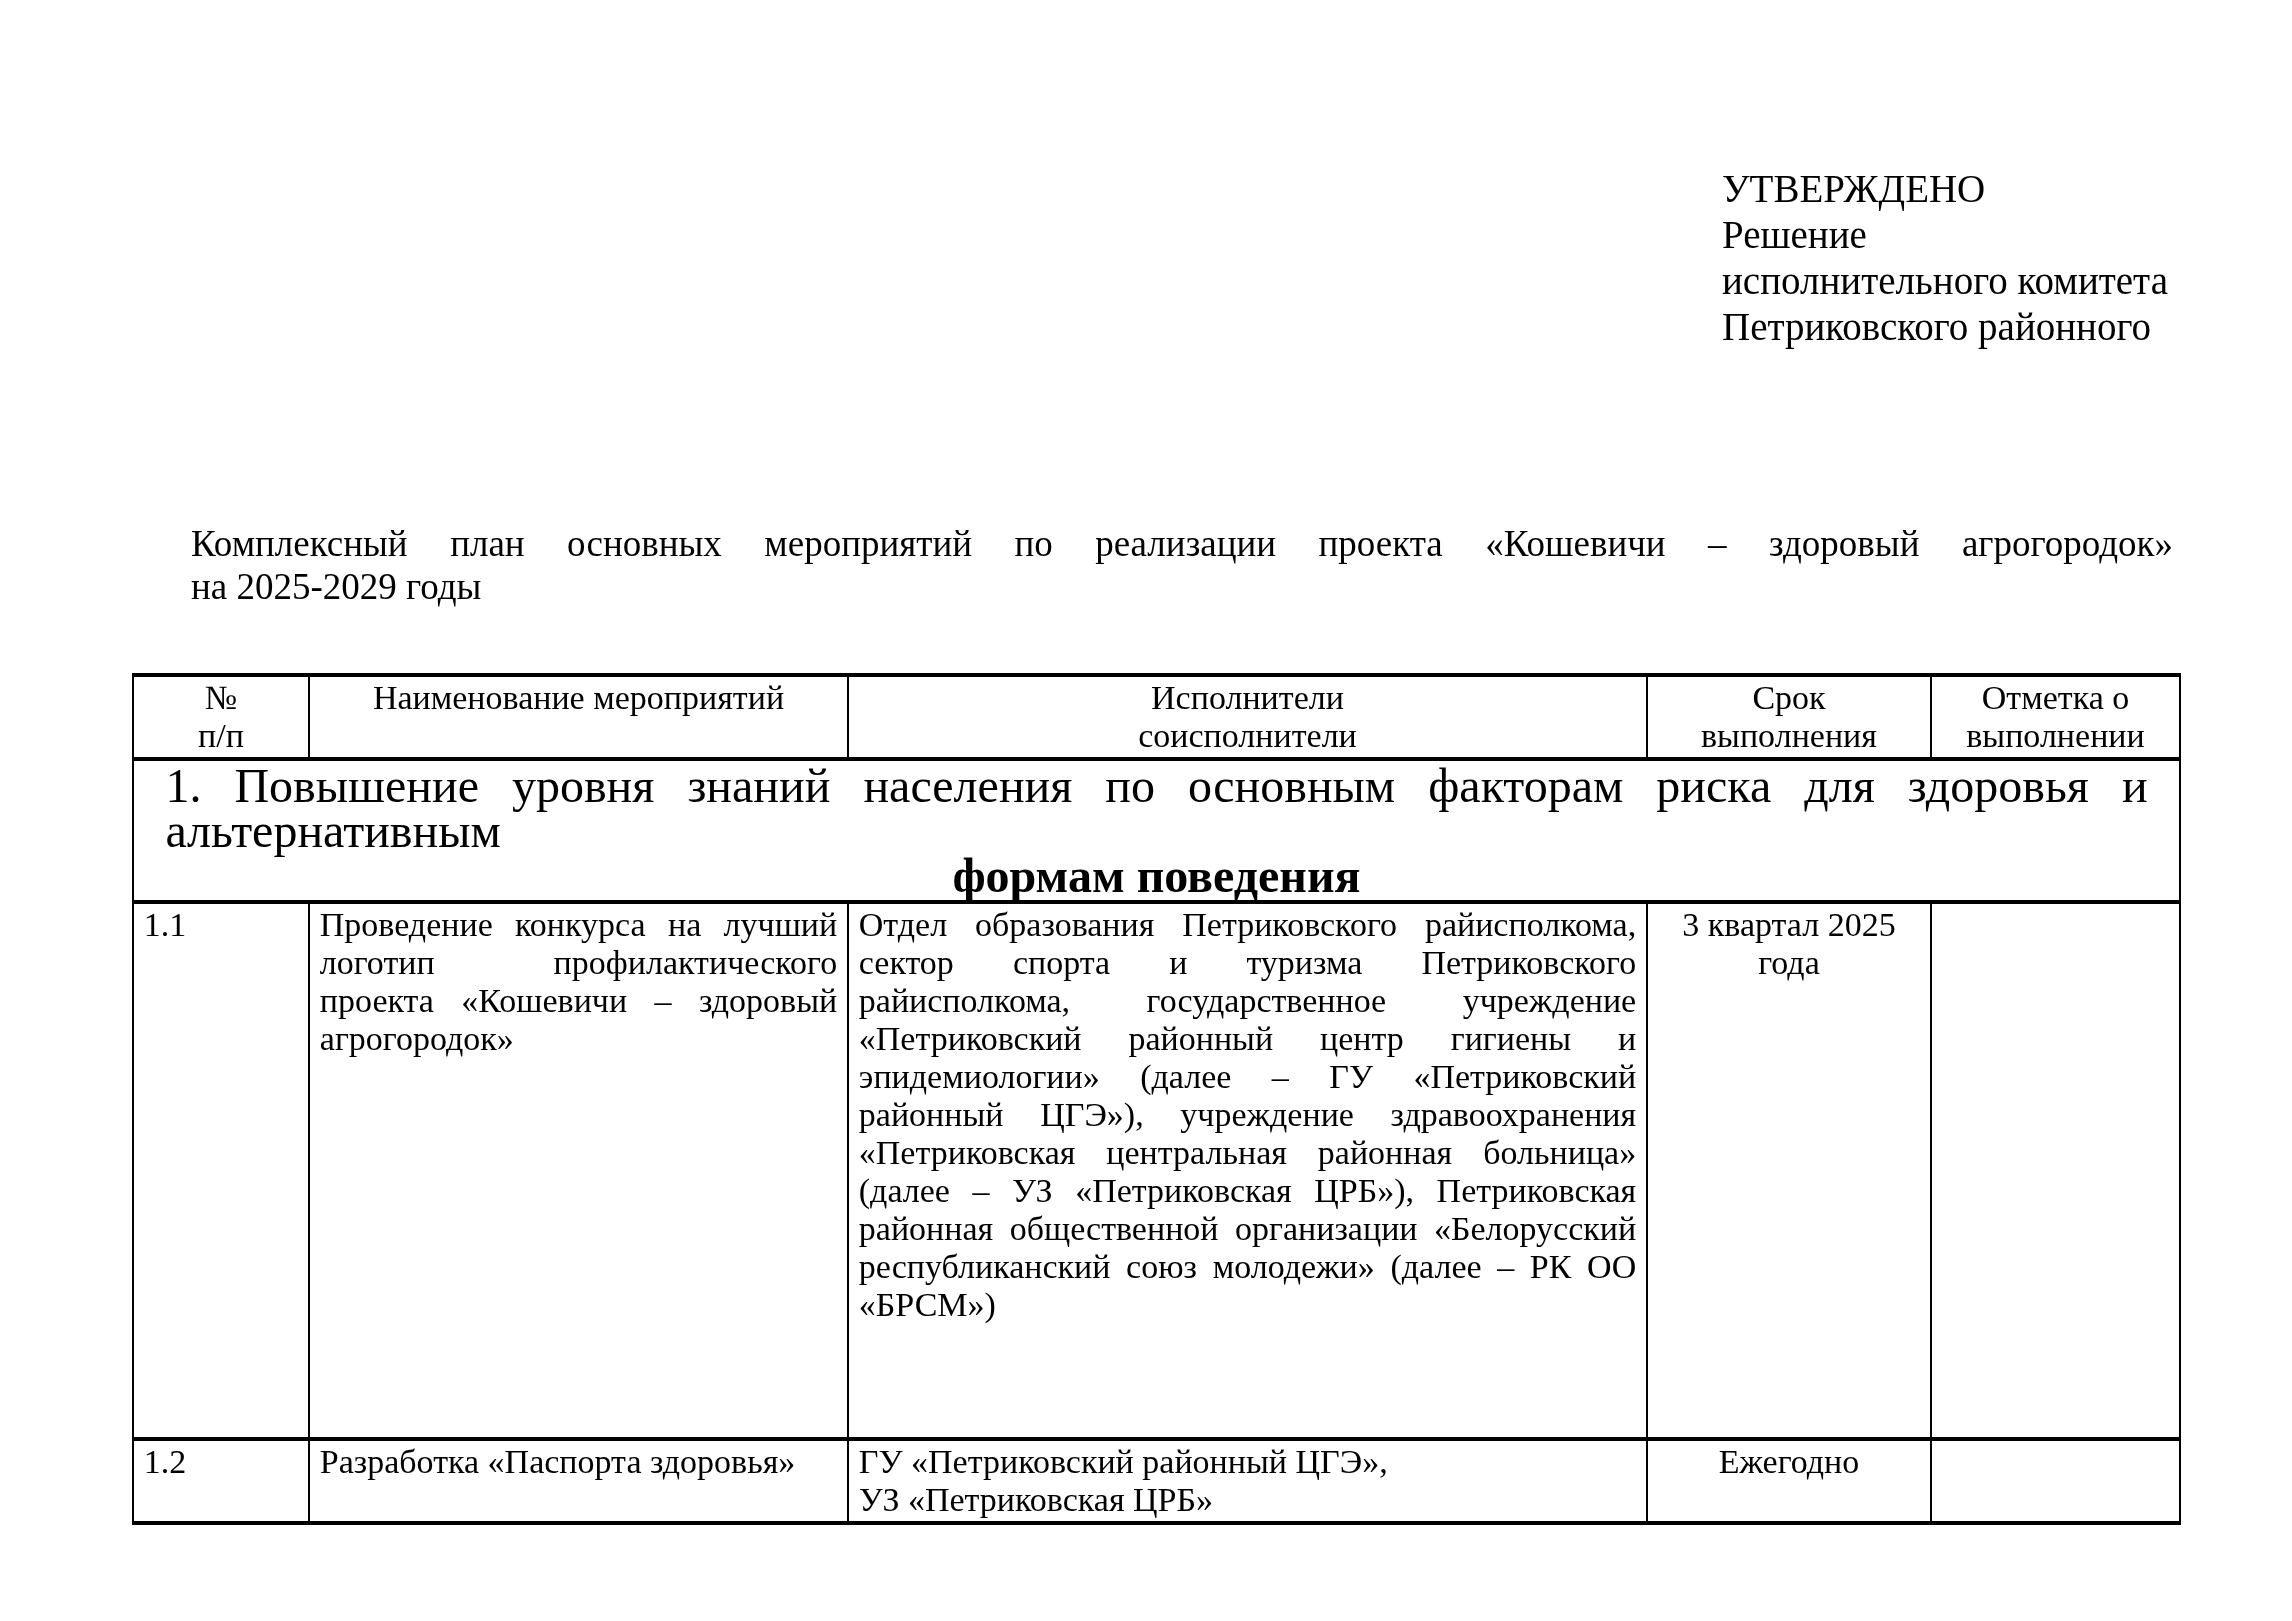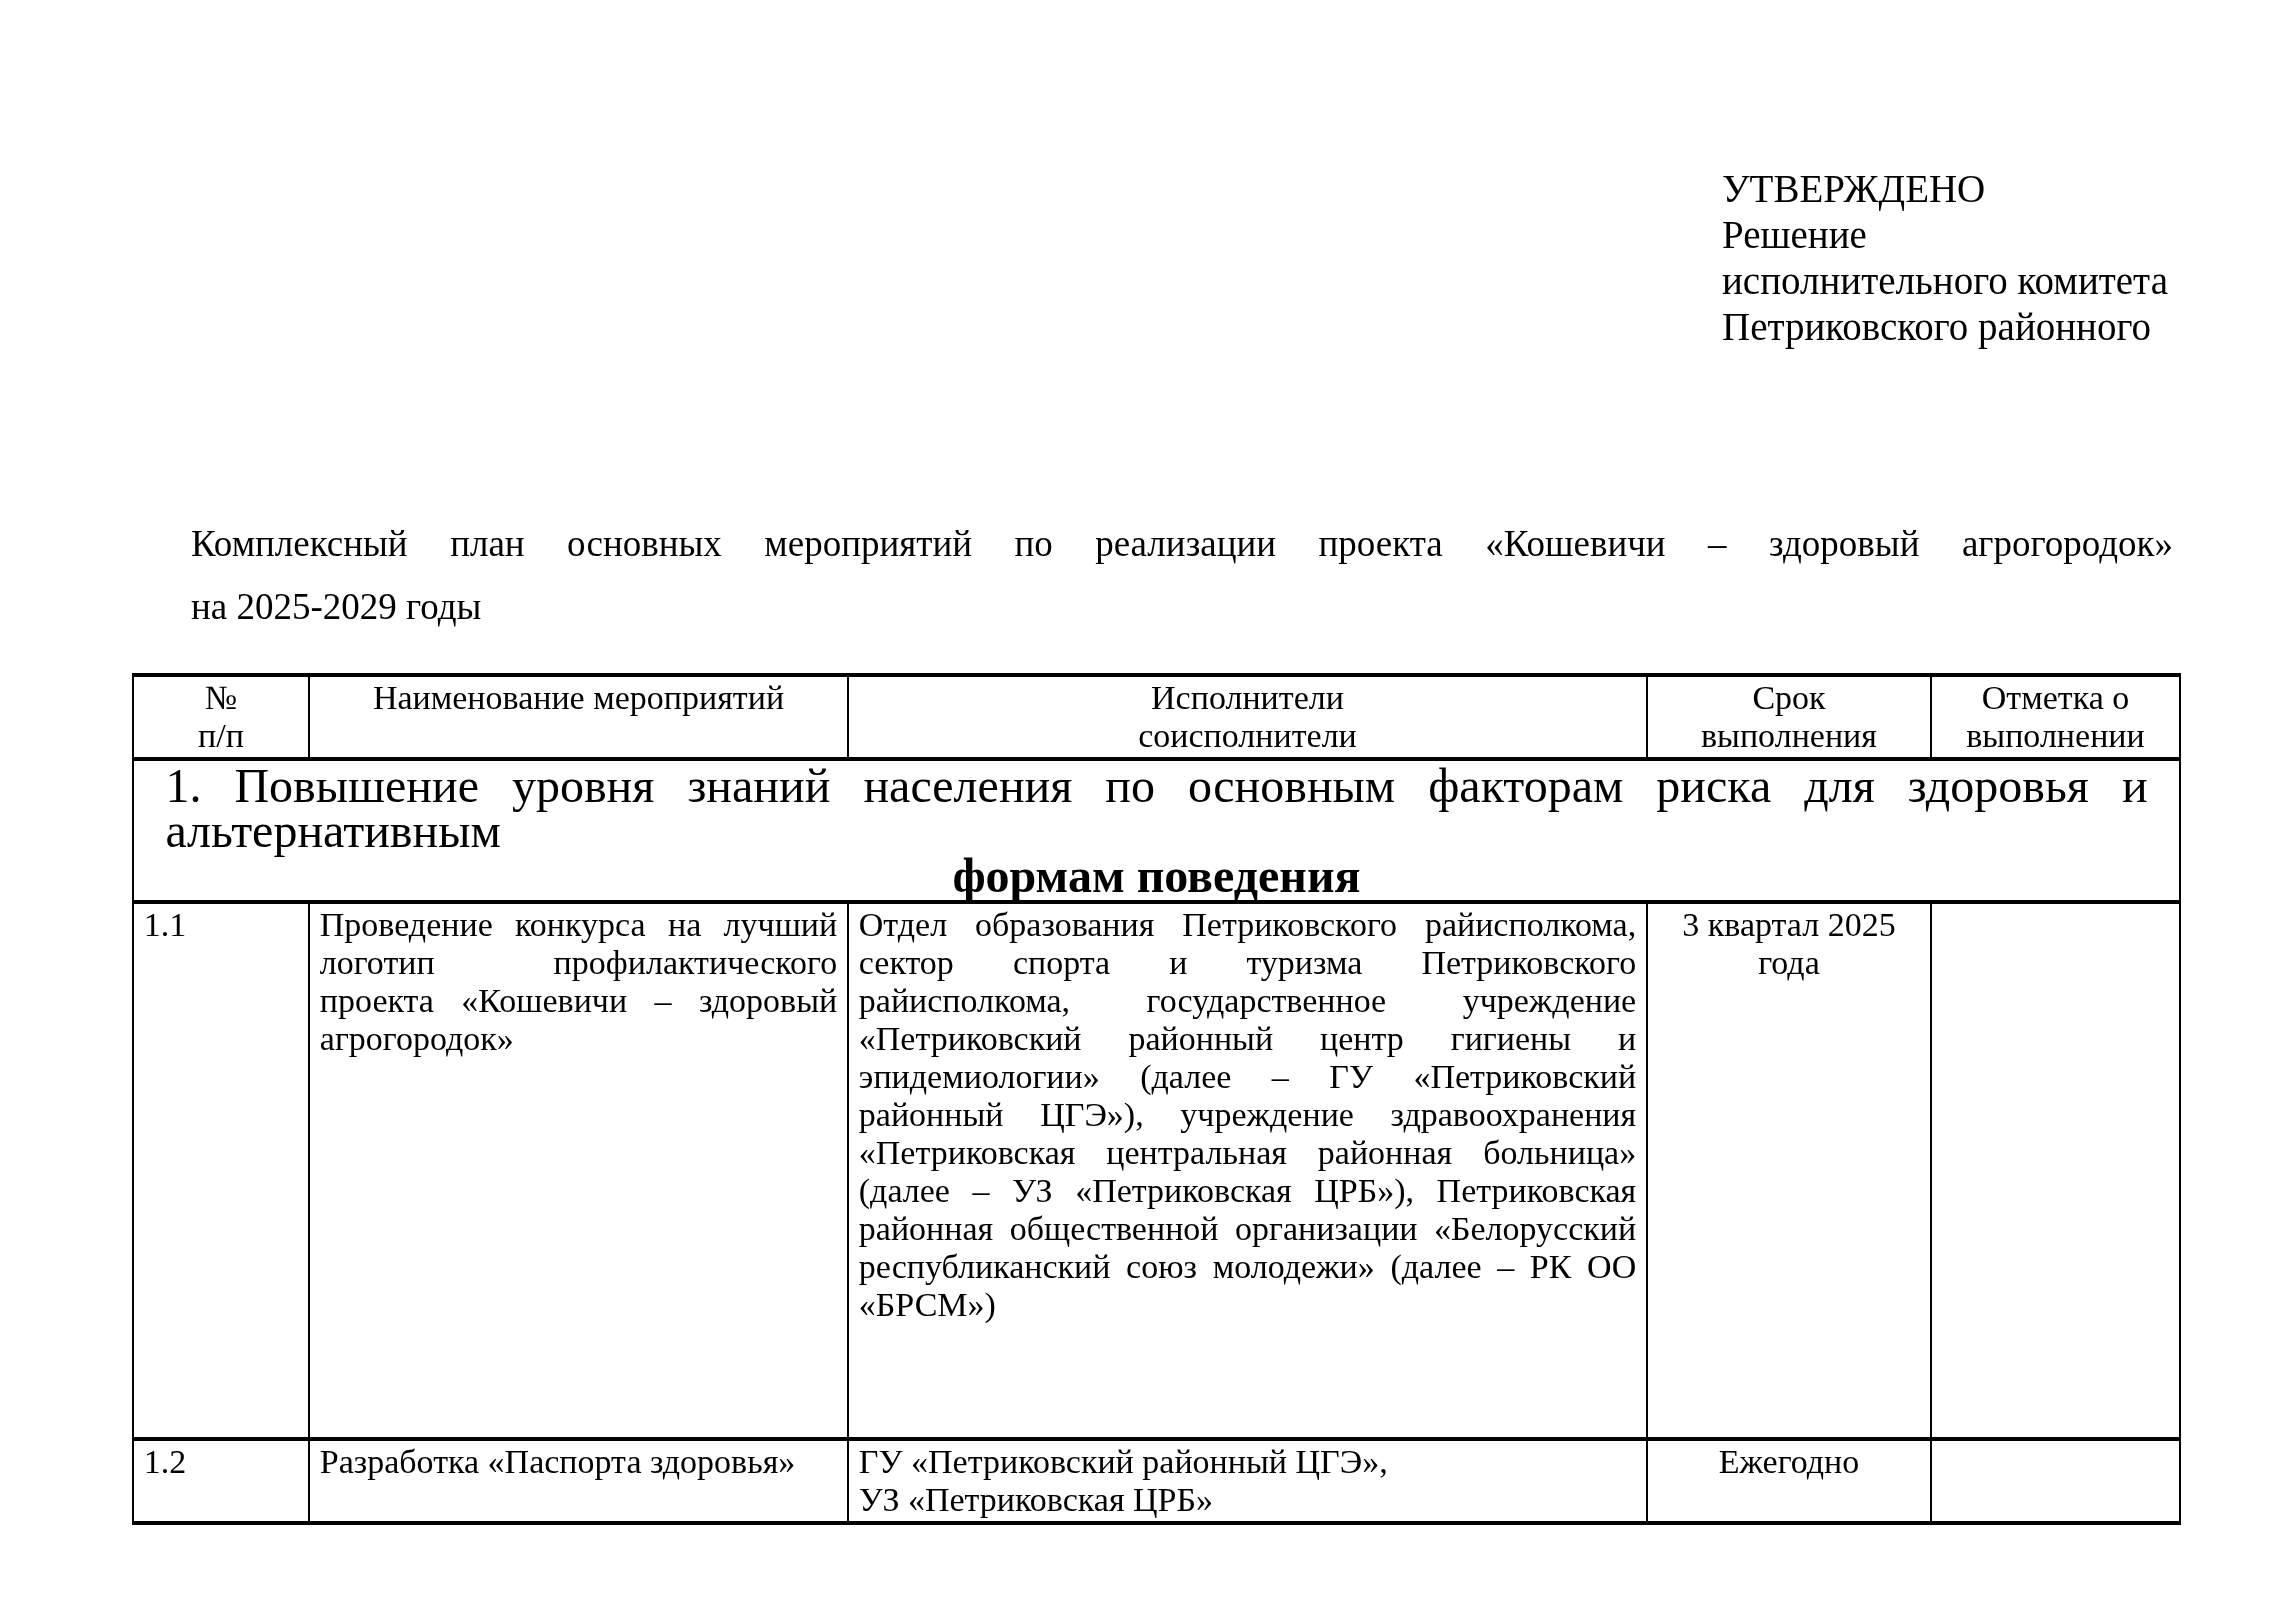--- a/index.html
+++ b/index.html
@@ -23,21 +23,21 @@
   .approval div { white-space: nowrap; }
   .doc-title {
     position: absolute;
     left: 191px;
     top: 522px;
     width: 1982px;
     font-size: 37px;
     line-height: 43px;
   }
   .title-line1 { text-align: justify; text-align-last: justify; }
-  .title-line2 { text-align: left; margin-top: 20px; }
+  .title-line2 { text-align: left; }
   table.plan {
     position: absolute;
     left: 132px;
     top: 673px;
     width: 2048px;
     border-collapse: collapse;
     table-layout: fixed;
     font-size: 34px;
     line-height: 38px;
   }

